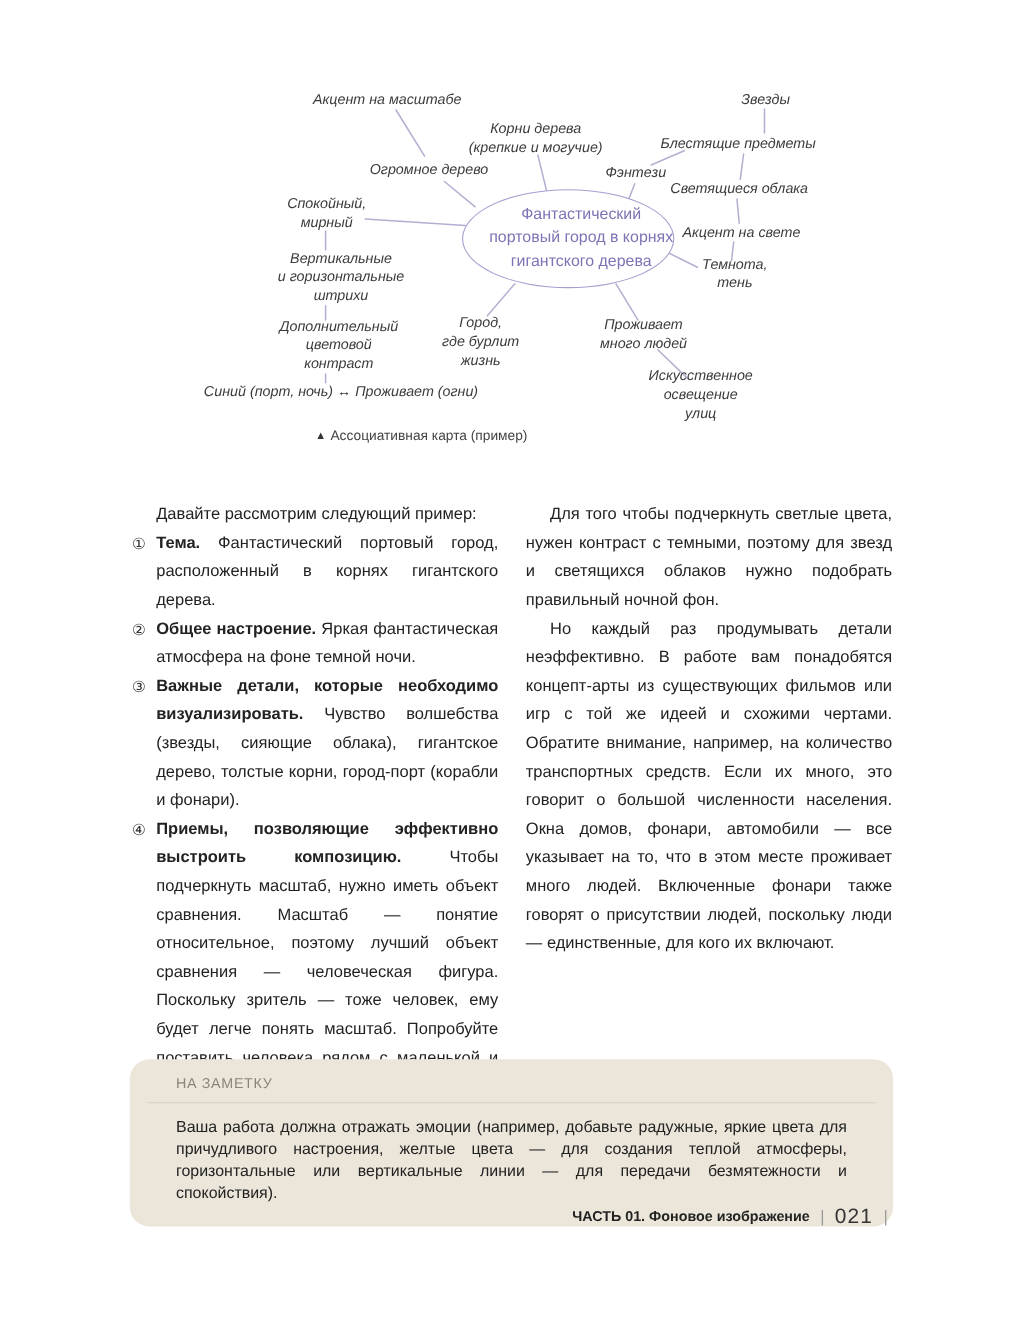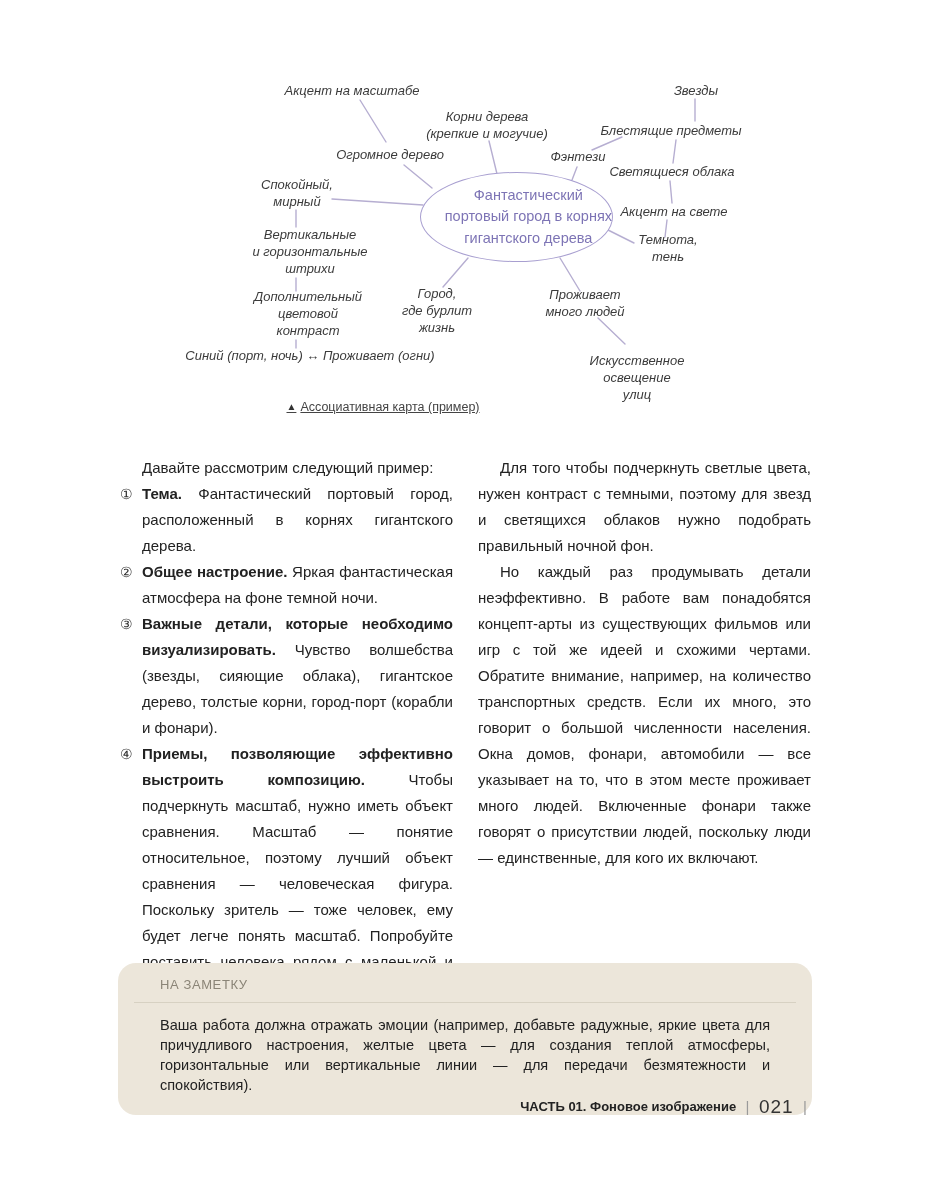--- a/index.html
+++ b/index.html
@@ -9,22 +9,22 @@
 
   
   .diagram { position:absolute; left:0; top:0; width:927px; height:435px; }
   .diagram svg { position:absolute; left:0; top:0; }
   .node { position:absolute; transform:translate(-50%,-50%); font-size:13px; line-height:1.3;
           color:#3b3b3b; text-align:center; white-space:pre-line;font-style:italic; }
   .center-ellipse { position:absolute; left:420px; top:172px; width:193px; height:90px;
           border:1.5px solid #a89fd0; border-radius:50%; background:#fff;
           display:flex; align-items:center; justify-content:flex-end; }
   .center-label { font-size:14.5px; line-height:1.45; color:#7d74b5; text-align:center; white-space:pre-line; }
-  .caption { position:absolute; left:383px; top:407px; transform:translate(-50%,-50%);
-          font-size:12.5px; color:#444; white-space:nowrap;text-decoration:underline; }
+  .caption { position:absolute; left:383px; top:396px; transform:translate(-50%,-50%);
+          font-size:12.5px; color:#444; white-space:nowrap; }
   .cap-marker { font-size:10px; vertical-align:1px; margin-right:4px; color:#333; }
 
   
   .col { position:absolute; top:455px; width:333px; font-size:15px; line-height:26px;
          color:#222; text-align:justify; }
   .col-left { left:120px; }
   .col-right { left:478px; }
   .indent { text-indent:22px; }
   .li { display:flex; }
   .li-num { flex:0 0 22px; font-size:14px; line-height:26px; color:#333; }
@@ -90,21 +90,21 @@
 тень</div>
     <div class="node" style="left:308px; top:314px">Дополнительный
 цветовой
 контраст</div>
     <div class="node" style="left:437px; top:311px">Город,
 где бурлит
 жизнь</div>
     <div class="node" style="left:585px; top:304px">Проживает
 много людей</div>
     <div class="node" style="left:310px; top:356px">Синий (порт, ночь) ↔ Проживает (огни)</div>
-    <div class="node" style="left:637px; top:378px">Искусственное
+    <div class="node" style="left:637px; top:359px">Искусственное
 освещение
 улиц</div>
 
     <div class="center-ellipse">
       <div class="center-label">Фантастический
 портовый город в корнях
 гигантского дерева</div>
     </div>
 
     <div class="caption">

